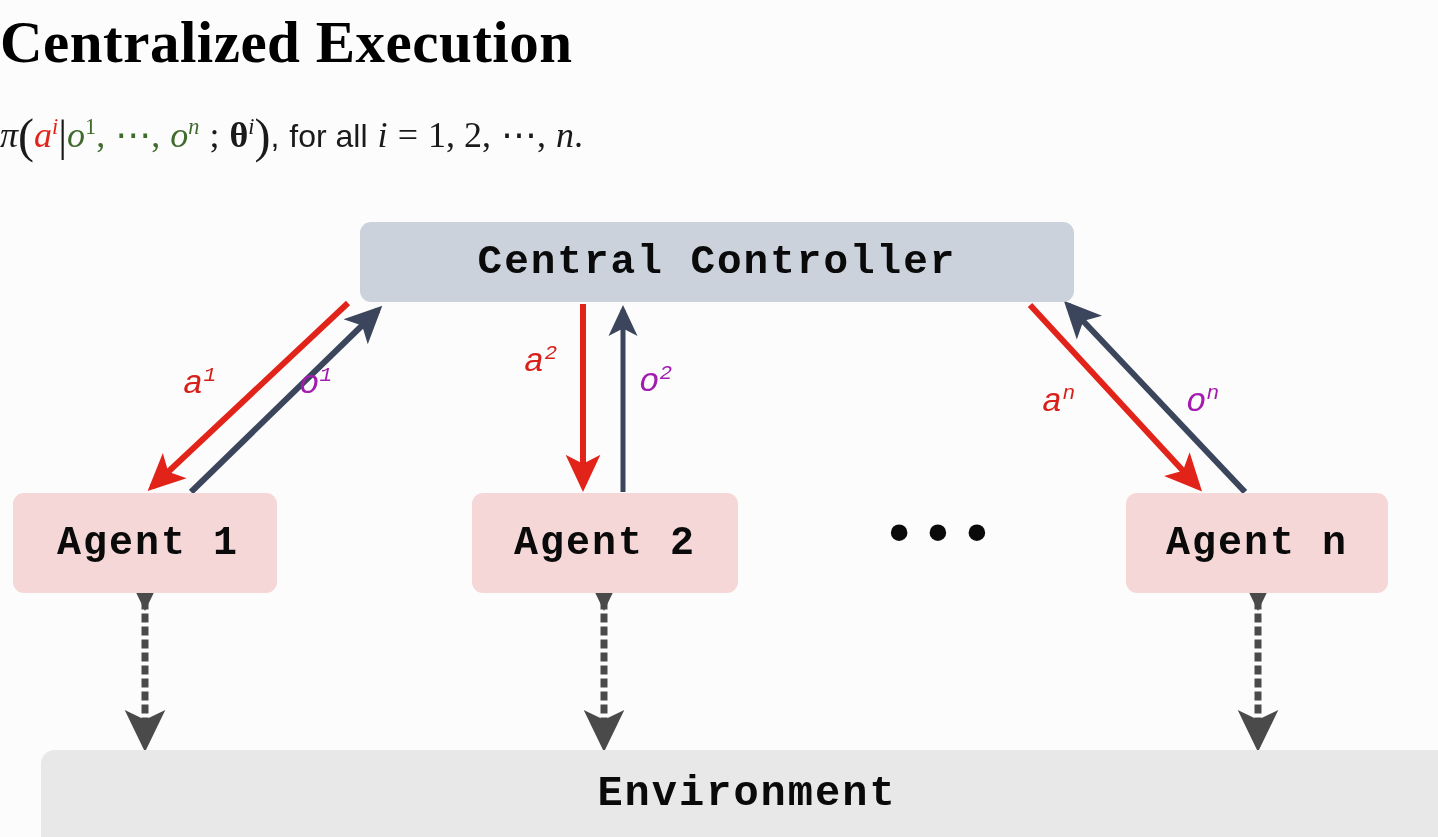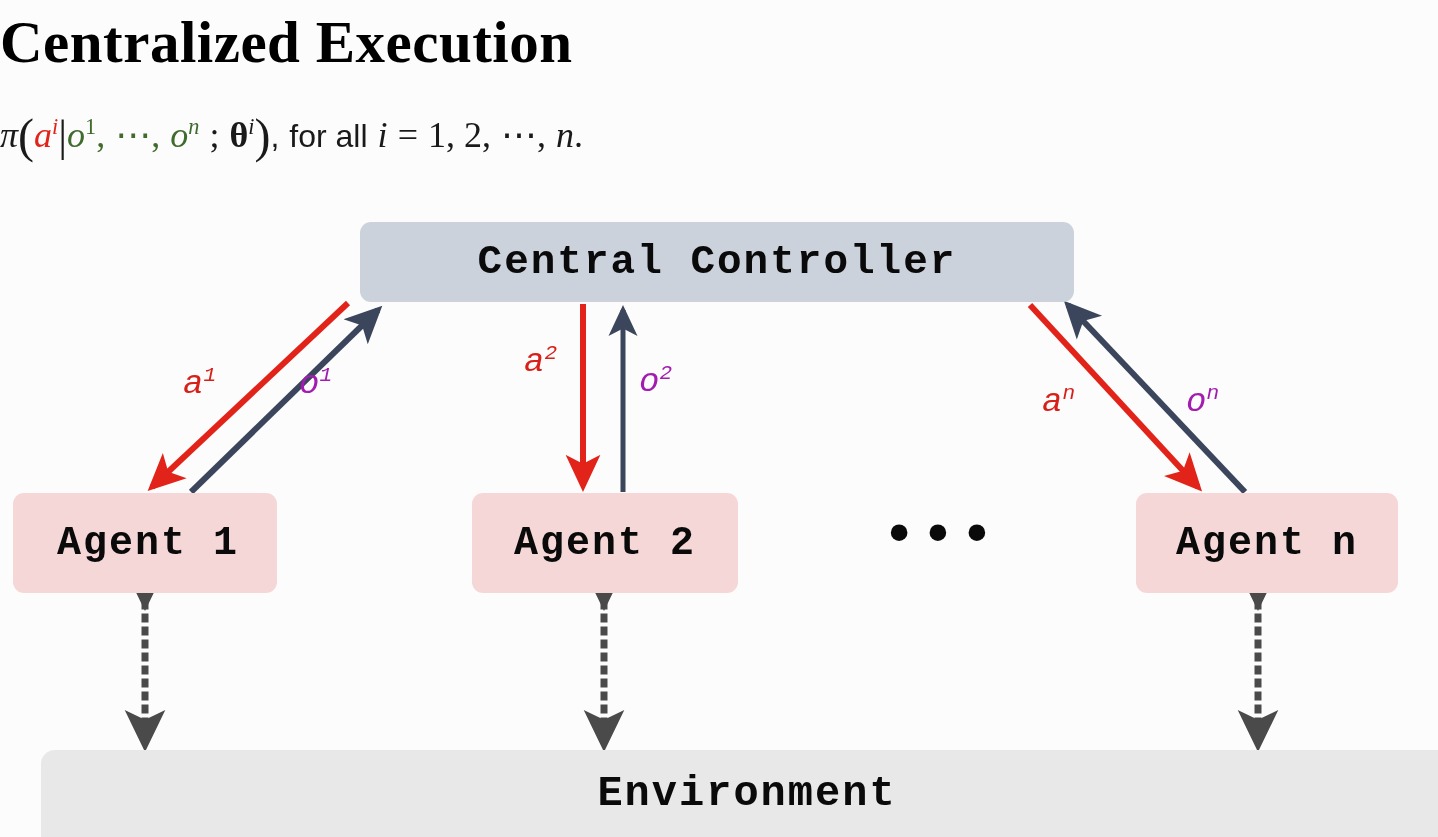--- a/index.html
+++ b/index.html
@@ -102,21 +102,21 @@
   }
 
   .agent-box {
     background: #f6d7d7;
     height: 100px;
     font-size: 40px;
     letter-spacing: 2px;
   }
   #agent-1-box { left: 13px;   top: 493px; width: 264px; padding-left: 6px; }
   #agent-2-box { left: 472px;  top: 493px; width: 266px; }
-  #agent-n-box { left: 1126px; top: 493px; width: 262px; margin-left: 10px; }
+  #agent-n-box { left: 1126px; top: 493px; width: 262px; }
 
   #environment-box {
     left: 10px;
     top: 750px;
     width: 1412px;
     height: 87px;
     background: #e8e8e8;
     font-size: 42px;
     letter-spacing: 2px;
     border-radius: 14px 14px 0 0;

